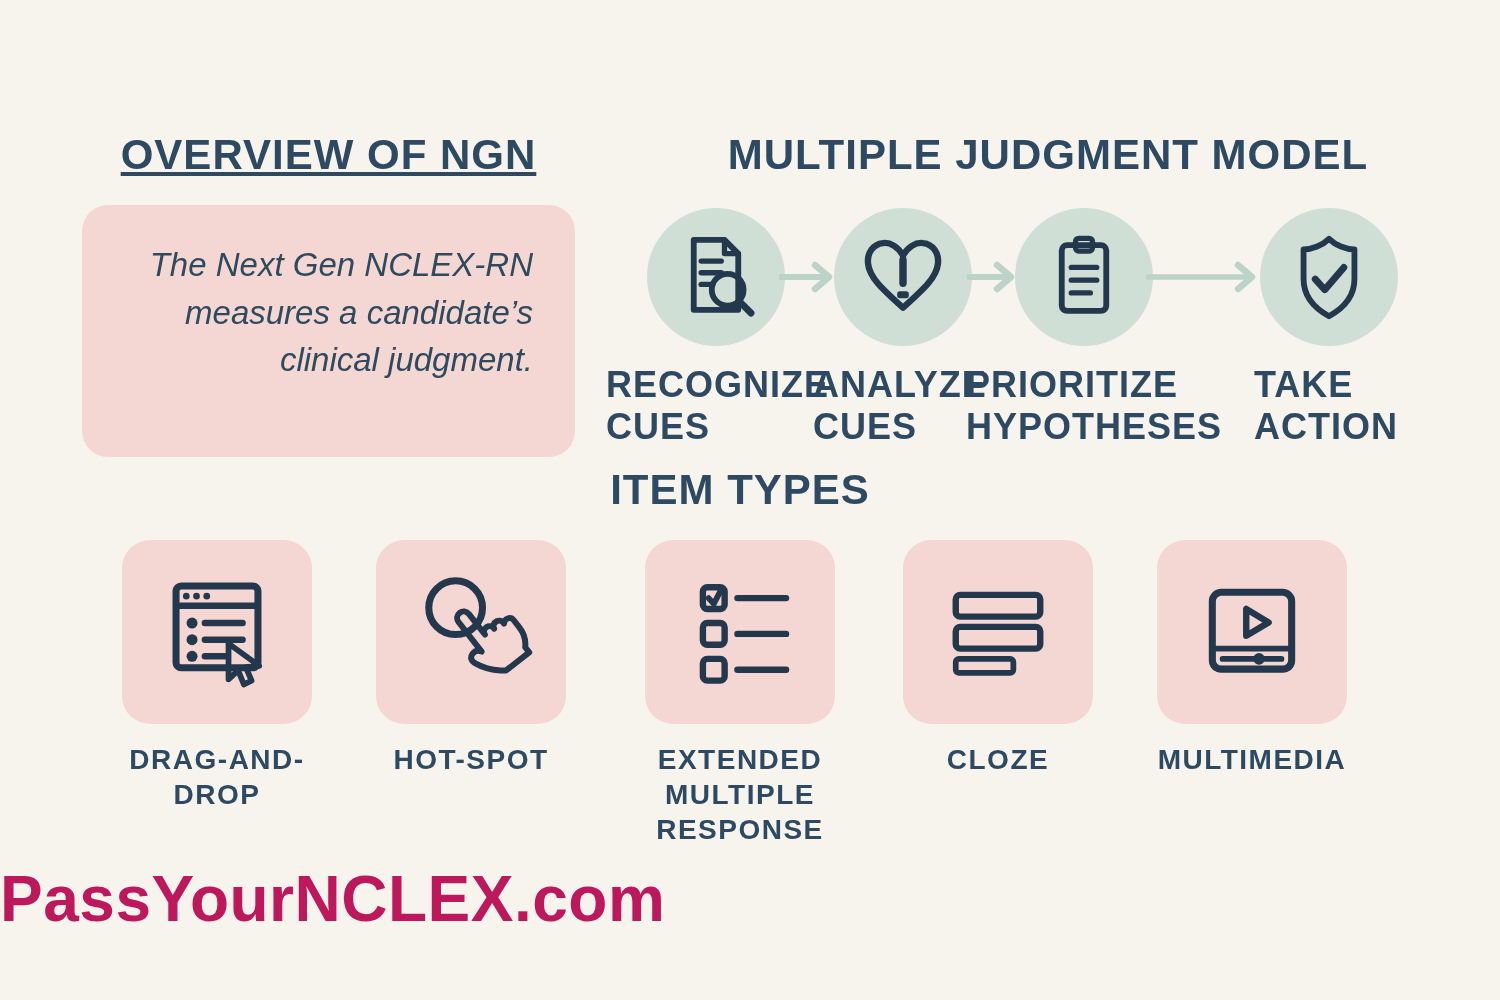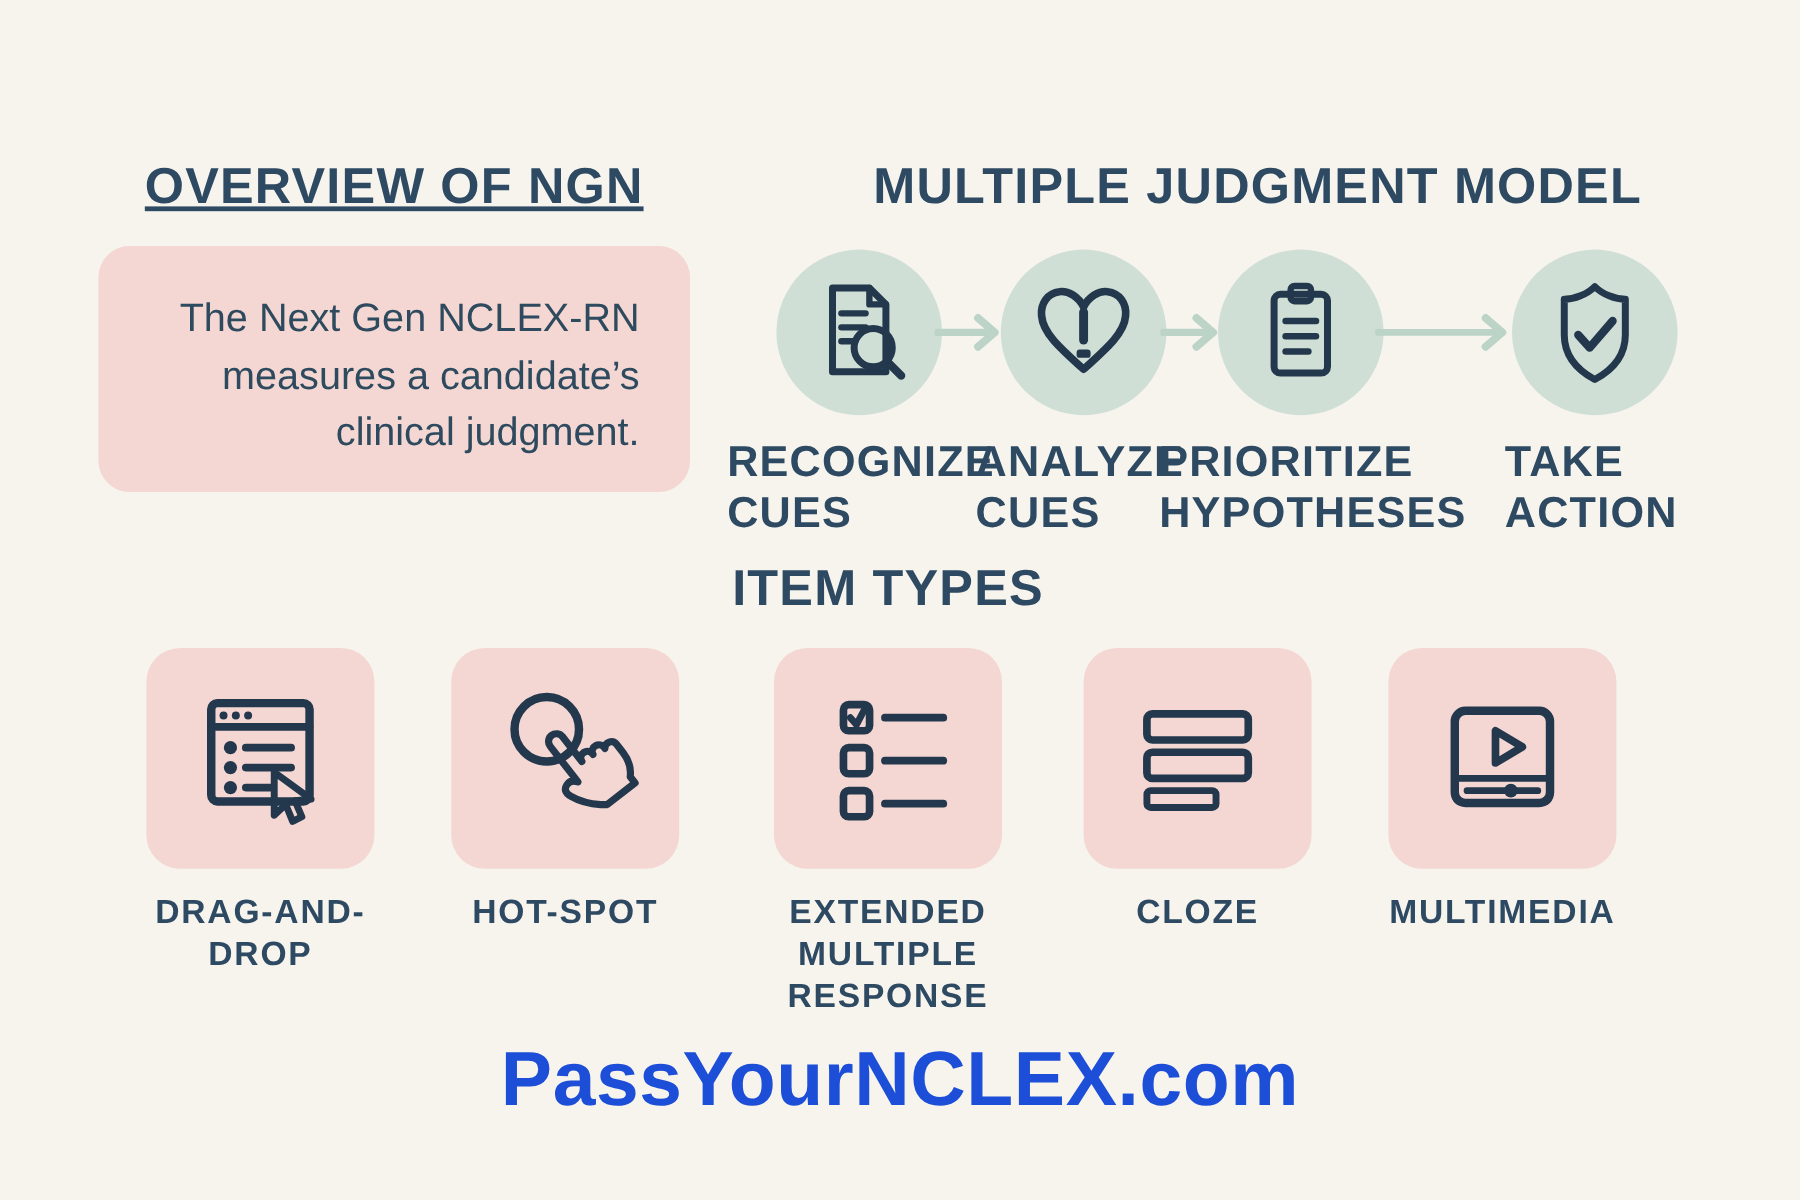--- a/index.html
+++ b/index.html
@@ -14,23 +14,23 @@
   .heading{
     position:absolute;
     font-size:42px;font-weight:bold;
     letter-spacing:1px;
     text-align:center;
     color:#2e4a63;
   }
   
   .overview-title{left:82px;top:131px;width:493px;text-decoration:underline;}
   .overview-box{
-    position:absolute;left:82px;top:205px;width:493px;height:205px;
+    position:absolute;left:82px;top:205px;width:493px;height:252px;
     background:#f4d7d2;border-radius:26px;
-    box-sizing:border-box;padding:36px 42px 0 50px;
+    box-sizing:border-box;padding:36px 42px 0 50px;font-style:italic;
   }
   .overview-body{
     font-size:33px;line-height:1.44;text-align:right;
     color:#2e4a5e;font-weight:500;
   }
   
   .model-title{left:698px;top:131px;width:700px;}
   .step-circle{
     position:absolute;top:208px;width:138px;height:138px;border-radius:50%;
     background:#cfdfd6;display:flex;align-items:center;justify-content:center;
@@ -64,22 +64,22 @@
     text-align:center;color:#2e4a63;
   }
   .i1{left:112px;width:210px;}
   .i2{left:366px;width:210px;}
   .i3{left:645px;width:190px;}
   .i4{left:893px;width:210px;}
   .i5{left:1133px;width:238px;}
   
   .footer{
     position:absolute;left:0;top:862px;width:1500px;
-    text-align:center;font-size:64px;font-weight:bold;
-    letter-spacing:0.5px;color:#1d4ed8;
+    font-size:64px;font-weight:bold;
+    letter-spacing:0.5px;color:#be185d;
   }
   
   .ic{stroke:#24384d;fill:none;stroke-linecap:round;stroke-linejoin:round;}
 </style>
 </head>
 <body>
 
 <div id="canvas">
 
   <div class="heading overview-title">OVERVIEW OF NGN</div>

